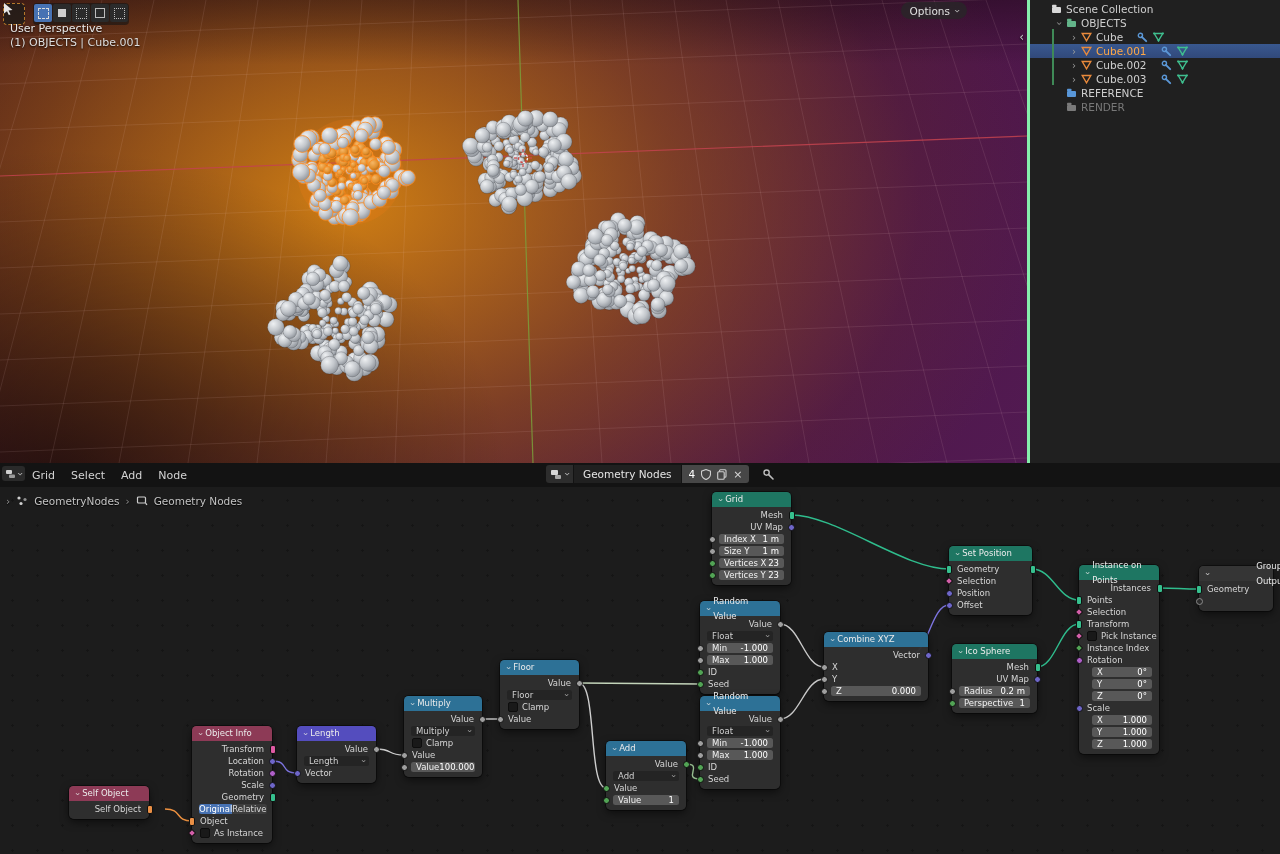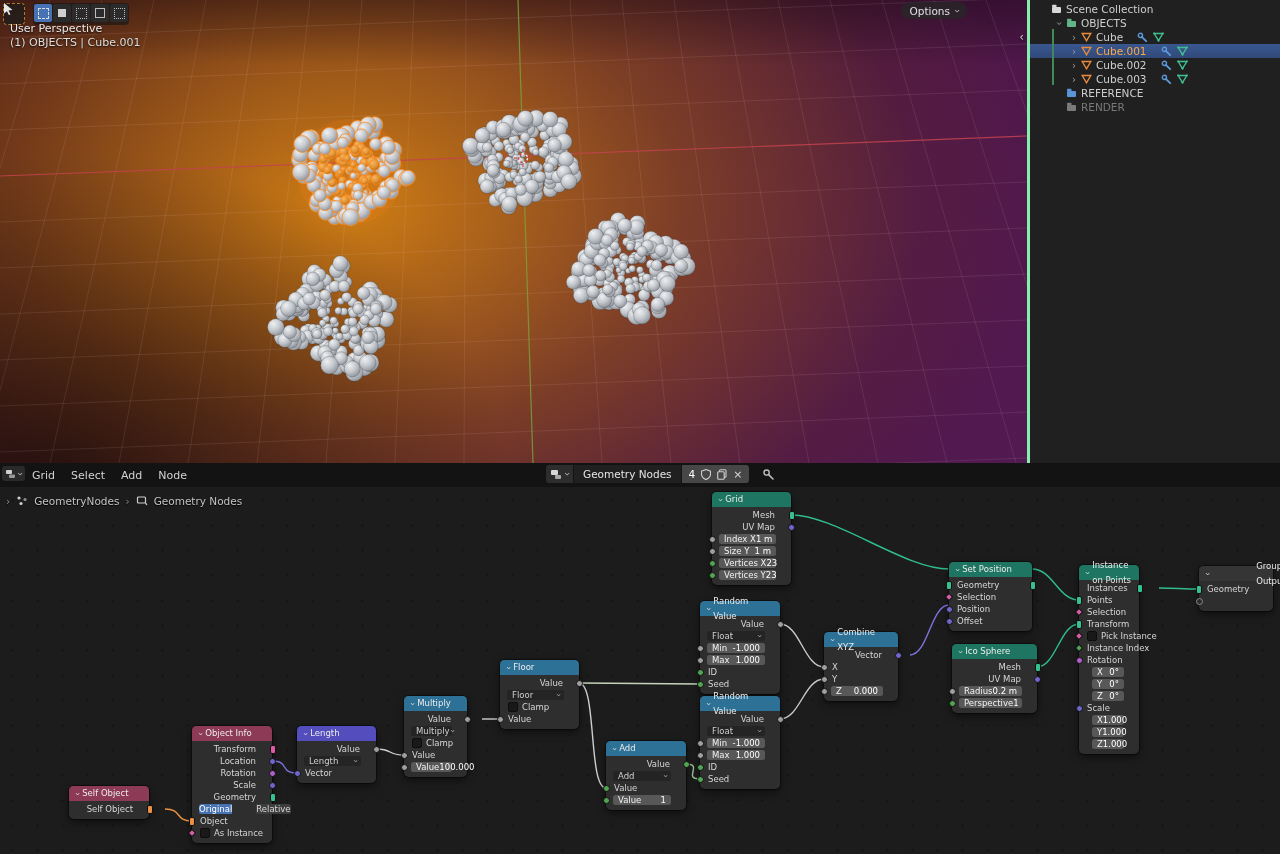--- a/index.html
+++ b/index.html
@@ -61,31 +61,31 @@
   .tb-pin{margin-left:12px;display:flex;align-items:center;}
   .ne-crumb{position:absolute;left:0;top:28px;height:20px;display:flex;align-items:center;gap:6px;
     padding-left:6px;font-size:10.5px;color:#c3c3c3;text-shadow:0 1px 1px #000;}
   .crumb-sep{color:#8f8f8f;}
   #wires{position:absolute;left:0;top:0;pointer-events:none;}
 
   .node{position:absolute;background:rgba(47,47,47,.97);border-radius:5px;
     box-shadow:0 3px 9px rgba(0,0,0,.55),0 0 0 1px rgba(15,15,15,.9);font-size:8.5px;color:#d6d6d6;}
   .nhead{height:15px;line-height:15px;border-radius:4.5px 4.5px 0 0;color:#ebebeb;padding:0 6px;display:flex;align-items:center;gap:4px;}
   .nhead .chev{font-size:8px;color:#e6e6e6;}
-  .nbody{position:relative;padding:2px 8px 4px 0;}
+  .nbody{position:relative;padding:2px 0 4px 0;}
   .nrow{position:relative;height:12px;line-height:12px;padding:0 8px;white-space:nowrap;overflow:visible;}
   .nrow.out{text-align:right;}
   .fld{position:absolute;left:7px;right:7px;top:1px;bottom:1px;background:#585858;border-radius:2.5px;
     display:flex;justify-content:space-between;align-items:center;padding:0 5px;color:#f2f2f2;}
   .fld.sub{left:13px;}
   .fld .v{color:#fff;}
   .dd{position:absolute;left:7px;right:7px;top:1px;bottom:1px;background:#242424;border-radius:2.5px;
     display:flex;justify-content:space-between;align-items:center;padding:0 5px;color:#cfcfcf;}
   .dd .chev{font-size:8px;}
-  .btns{position:absolute;left:7px;right:7px;top:1px;bottom:1px;display:flex;gap:24px;}
+  .btns{position:absolute;left:7px;right:7px;top:1px;bottom:1px;display:flex;}
   .btn{flex:1;text-align:center;line-height:10px;background:#3d3d3d;color:#d8d8d8;}
   .btn:first-child{border-radius:2.5px 0 0 2.5px;}
   .btn:last-child{border-radius:0 2.5px 2.5px 0;}
   .btn.active{background:#4772b3;color:#fff;}
   .ckb{display:inline-block;width:8px;height:8px;background:#191919;border:1px solid #0d0d0d;border-radius:2px;
     vertical-align:-1.5px;margin-right:4px;}
   .sock{position:absolute;width:7px;height:7px;border:1px solid #101010;border-radius:50%;box-sizing:border-box;}
   .sock.sq{width:6px;height:9px;border-radius:2px;}
   .sock.dm{width:6px;height:6px;transform:rotate(45deg);border-radius:1px;}
   .sock.open{background:#2c2c2c;border-color:#8a8a8a;}
@@ -1107,21 +1107,21 @@
             <div class="nrow">
               <div class="dd">
                 <span>Length</span>
                 <span class="chev">›</span>
               </div>
             </div>
             <div class="nrow"><span>Vector</span></div>
             <span class="sock L" style="background: rgb(110, 102, 201); top: 28.5px;"></span>
           </div>
         </div>
-        <div class="node" style="left: 404px; top: 233px; width: 63px;">
+        <div class="node" style="left: 404px; top: 233px; width: 78px;">
           <div class="nhead" style="background: rgb(45, 113, 150);">
             <span class="chev">›</span>
             <span>Multiply</span>
           </div>
           <div class="nbody">
             <div class="nrow out"><span>Value</span></div>
             <span class="sock R" style="background: rgb(159, 159, 159); top: 4.5px;"></span>
             <div class="nrow">
               <div class="dd">
                 <span>Multiply</span>
@@ -1245,21 +1245,21 @@
                 <span class="v">1.000</span>
               </div>
             </div>
             <span class="sock L" style="background: rgb(159, 159, 159); top: 40.5px;"></span>
             <div class="nrow"><span>ID</span></div>
             <span class="sock L" style="background: rgb(82, 164, 85); top: 52.5px;"></span>
             <div class="nrow"><span>Seed</span></div>
             <span class="sock L" style="background: rgb(82, 164, 85); top: 64.5px;"></span>
           </div>
         </div>
-        <div class="node" style="left: 824px; top: 169px; width: 74px;">
+        <div class="node" style="left: 824px; top: 169px; width: 104px;">
           <div class="nhead" style="background: rgb(45, 113, 150);">
             <span class="chev">›</span>
             <span>Combine XYZ</span>
           </div>
           <div class="nbody">
             <div class="nrow out"><span>Vector</span></div>
             <span class="sock R" style="background: rgb(110, 102, 201); top: 4.5px;"></span>
             <div class="nrow"><span>X</span></div>
             <span class="sock L" style="background: rgb(159, 159, 159); top: 16.5px;"></span>
             <div class="nrow"><span>Y</span></div>
@@ -1306,21 +1306,21 @@
             <span class="sock L" style="background: rgb(82, 164, 85); top: 52.5px;"></span>
             <div class="nrow">
               <div class="fld">
                 <span>Vertices Y</span>
                 <span class="v">23</span>
               </div>
             </div>
             <span class="sock L" style="background: rgb(82, 164, 85); top: 64.5px;"></span>
           </div>
         </div>
-        <div class="node" style="left: 949px; top: 83px; width: 83px; margin-top: 16px;">
+        <div class="node" style="left: 949px; top: 83px; width: 83px;">
           <div class="nhead" style="background: rgb(30, 118, 98);">
             <span class="chev">›</span>
             <span>Set Position</span>
           </div>
           <div class="nbody">
             <div class="nrow"><span>Geometry</span></div>
             <span class="sock L sq" style="background: rgb(54, 192, 142); top: 3.5px;"></span>
             <span class="sock R sq" style="background: rgb(54, 192, 142); top: 3.5px;"></span>
             <div class="nrow"><span>Selection</span></div>
             <span class="sock L dm" style="background: rgb(212, 95, 169); top: 16.5px;"></span>
@@ -1349,21 +1349,21 @@
             <span class="sock L" style="background: rgb(159, 159, 159); top: 28.5px;"></span>
             <div class="nrow">
               <div class="fld">
                 <span>Perspective</span>
                 <span class="v">1</span>
               </div>
             </div>
             <span class="sock L" style="background: rgb(82, 164, 85); top: 40.5px;"></span>
           </div>
         </div>
-        <div class="node" style="left: 1079px; top: 102px; width: 60px;">
+        <div class="node" style="left: 1079px; top: 102px; width: 80px;">
           <div class="nhead" style="background: rgb(30, 118, 98);">
             <span class="chev">›</span>
             <span>Instance on Points</span>
           </div>
           <div class="nbody">
             <div class="nrow out"><span>Instances</span></div>
             <span class="sock R sq" style="background: rgb(54, 192, 142); top: 3.5px;"></span>
             <div class="nrow"><span>Points</span></div>
             <span class="sock L sq" style="background: rgb(54, 192, 142); top: 15.5px;"></span>
             <div class="nrow"><span>Selection</span></div>

